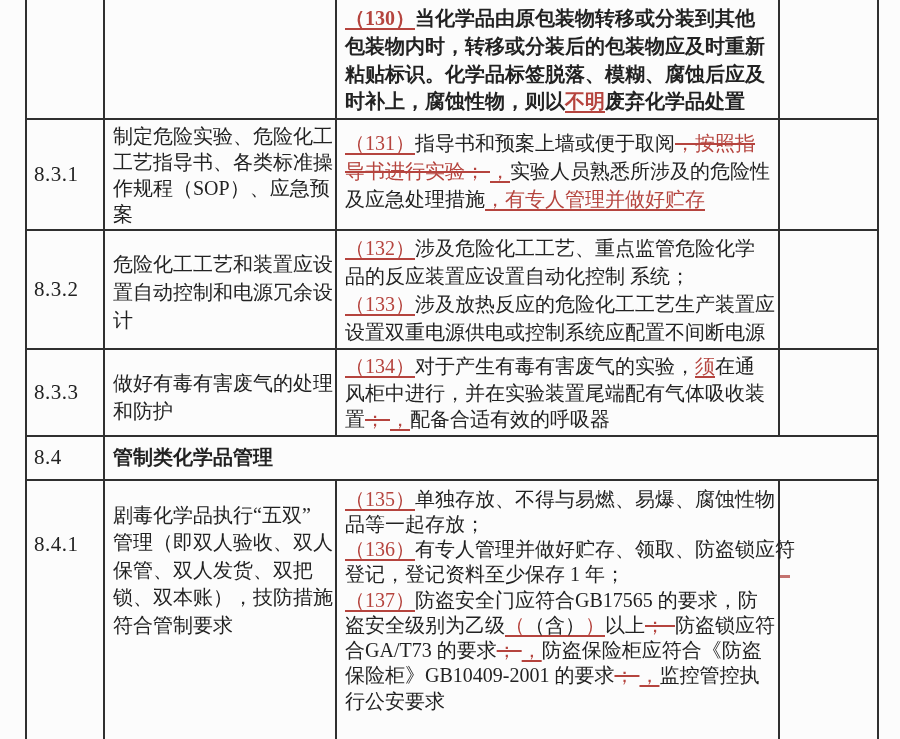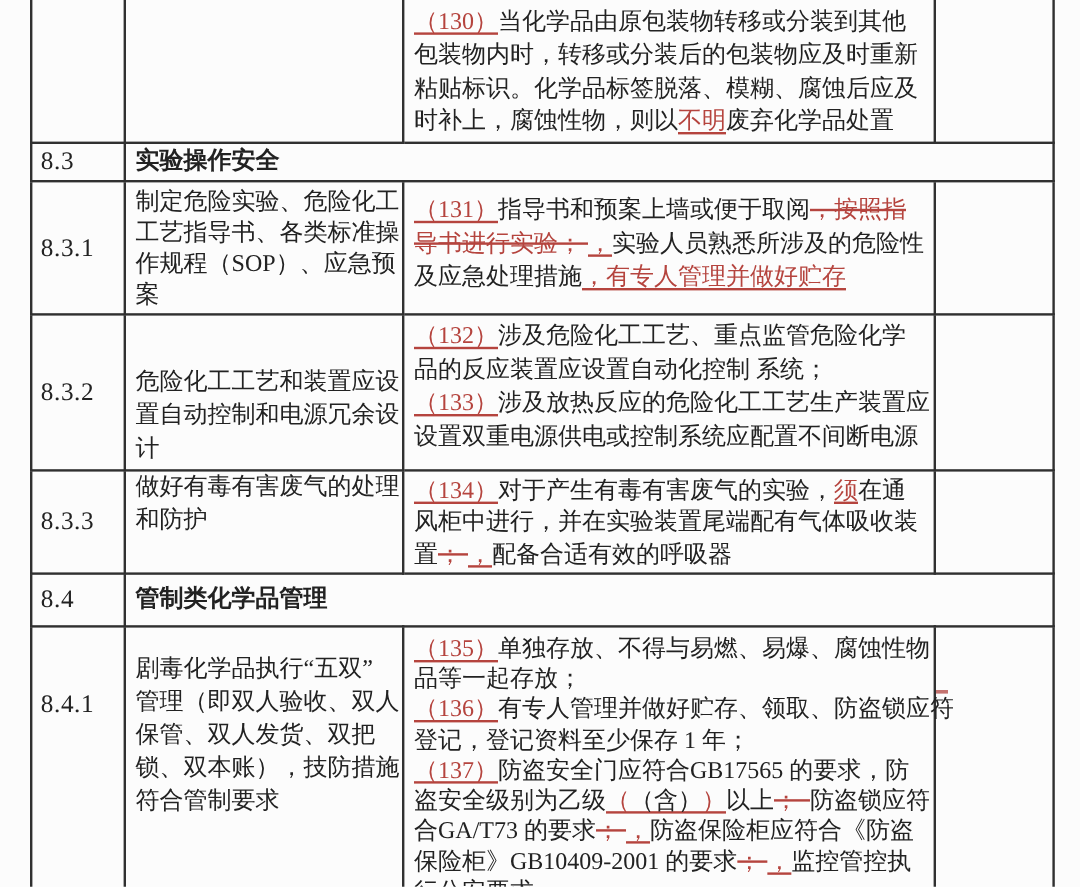--- a/index.html
+++ b/index.html
@@ -17,43 +17,43 @@
   .sheet{position:relative;width:900px;height:739px;background:var(--bg);}
   table.doc{
     position:absolute;left:25px;top:0;
     width:852px;border-collapse:collapse;table-layout:fixed;
   }
   td{
     border:2px solid var(--border);
     padding:0;vertical-align:middle;
     font-size:20px;line-height:27.8px;color:var(--ink);
   }
-  tr.rowA td{border-top:none;}
+  tr.rowA td{border-top:none;font-weight:bold;}
   
   tr.rowA{height:116px;}
   tr.r83{height:32px;}
   tr.r831{height:104px;}
   tr.r832{height:118px;}
   tr.r833{height:82px;}
   tr.r84{height:44px;}
   tr.r841{height:264px;}
   
   td.c1{padding-left:7px;font-size:21px;letter-spacing:0.5px;vertical-align:middle;}
   td.c2{padding:2px 6px 2px 8px;}
   td.c3{padding:2px 4px 2px 8px;}
   td.c4{padding:0;}
   td.section-cell{padding-left:8px;font-weight:bold;}
   .line{white-space:nowrap;overflow:visible;}
   
   tr.rowA td.c3{vertical-align:top;padding-top:5px;}
   tr.r831 td.c2{line-height:26px;vertical-align:top;padding-top:3px;}
   tr.r831 td.c3{vertical-align:top;padding-top:10px;}
-  tr.r832 td.c2{vertical-align:top;padding-top:42px;}
+  tr.r832 td.c2{vertical-align:top;padding-top:20px;}
   tr.r832 td.c3{vertical-align:top;padding-top:4px;}
-  tr.r833 td.c2{vertical-align:top;padding-top:0;}
+  tr.r833 td.c2{vertical-align:top;padding-top:20px;}
   tr.r833 td.c3{vertical-align:top;padding-top:3px;line-height:26.5px;}
   tr.r841 td.c1{vertical-align:top;padding-top:50px;}
   tr.r841 td.c2{vertical-align:top;padding-top:21px;line-height:27.5px;}
   tr.r841 td.c3{vertical-align:top;padding-top:6px;line-height:25.2px;}
   
   .sg-n{}
   .sg-ins{
     color:var(--red);
     text-decoration:underline;
     text-decoration-thickness:1.5px;
@@ -91,24 +91,20 @@
         <tr class="rowA">
           <td class="c1"></td>
           <td class="c2"></td>
           <td class="c3">
             <div class="line"><span class="sg-ins">（130）</span><span class="sg-n">当化学品由原包装物转移或分装到其他</span></div>
             <div class="line"><span class="sg-n">包装物内时，转移或分装后的包装物应及时重新</span></div>
             <div class="line"><span class="sg-n">粘贴标识。化学品标签脱落、模糊、腐蚀后应及</span></div>
             <div class="line"><span class="sg-n">时补上，腐蚀性物，则以</span><span class="sg-ins">不明</span><span class="sg-n">废弃化学品处置</span></div>
           </td>
           <td class="c4"></td>
-        </tr>
-        <tr class="r83">
-          <td class="c1">8.3</td>
-          <td class="section-cell" colspan="3">实验操作安全</td>
         </tr>
         <tr class="r831">
           <td class="c1">8.3.1</td>
           <td class="c2">
             <div class="line">制定危险实验、危险化工</div>
             <div class="line">工艺指导书、各类标准操</div>
             <div class="line">作规程（SOP）、应急预</div>
             <div class="line">案</div>
           </td>
           <td class="c3">

